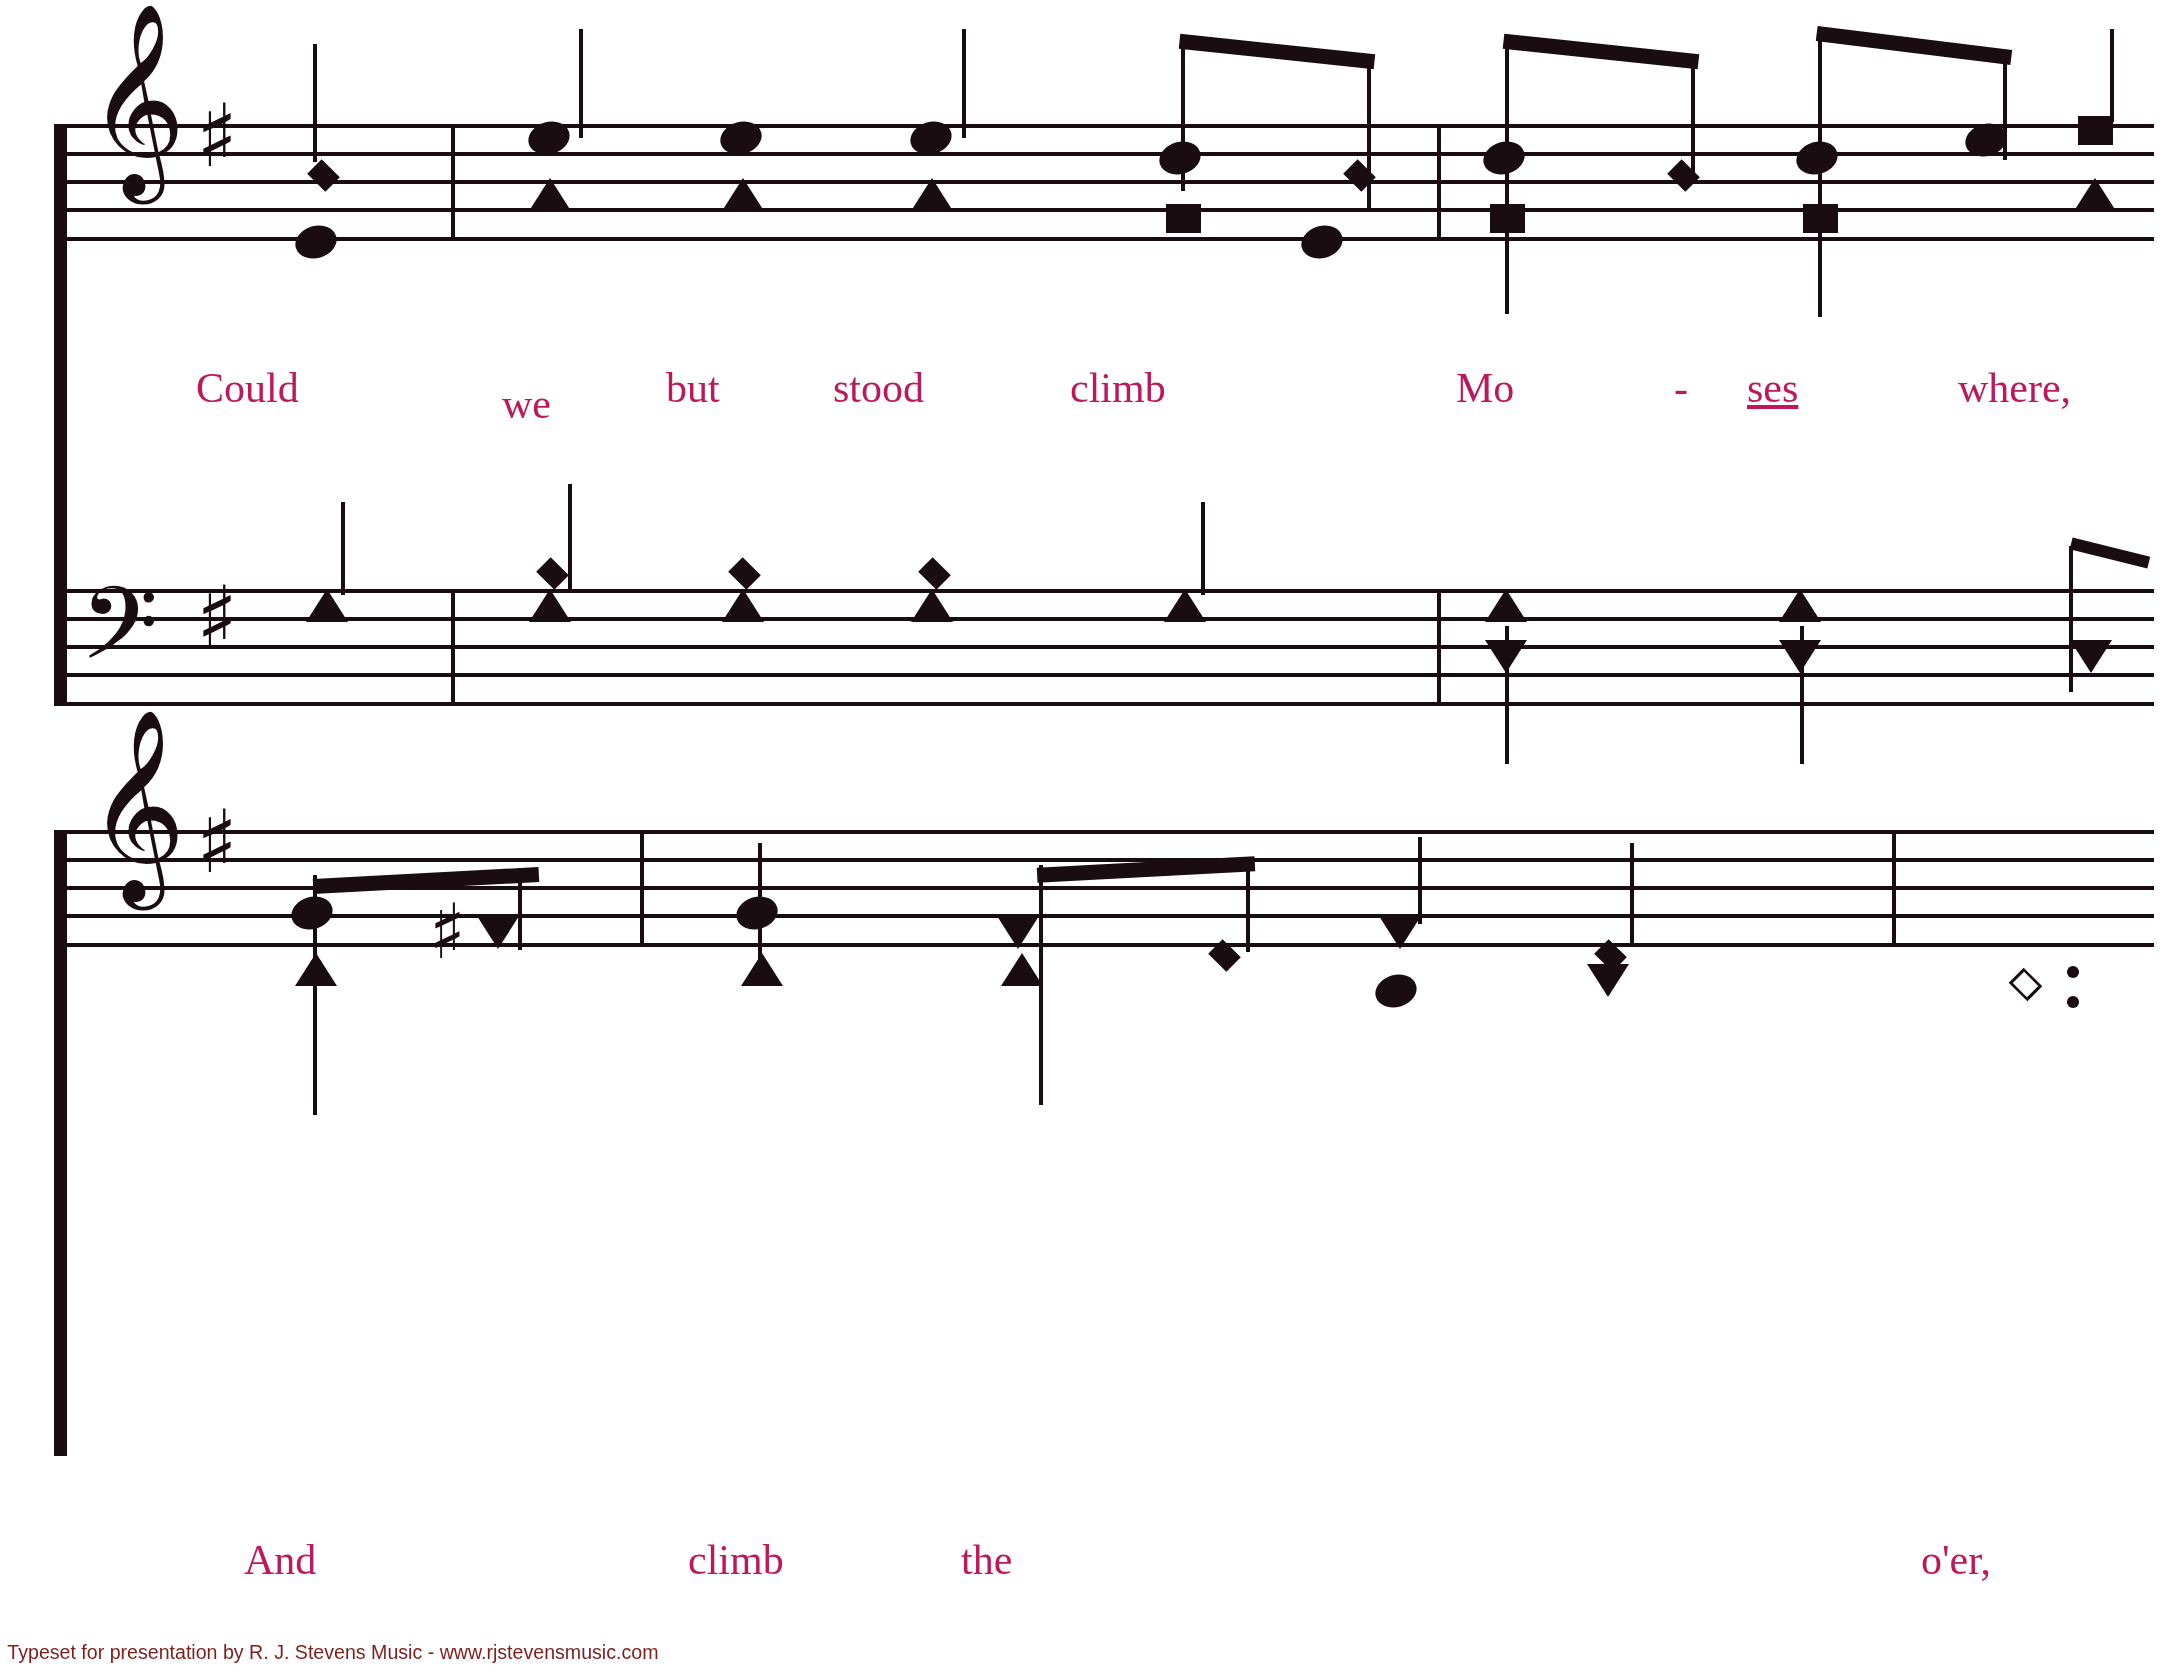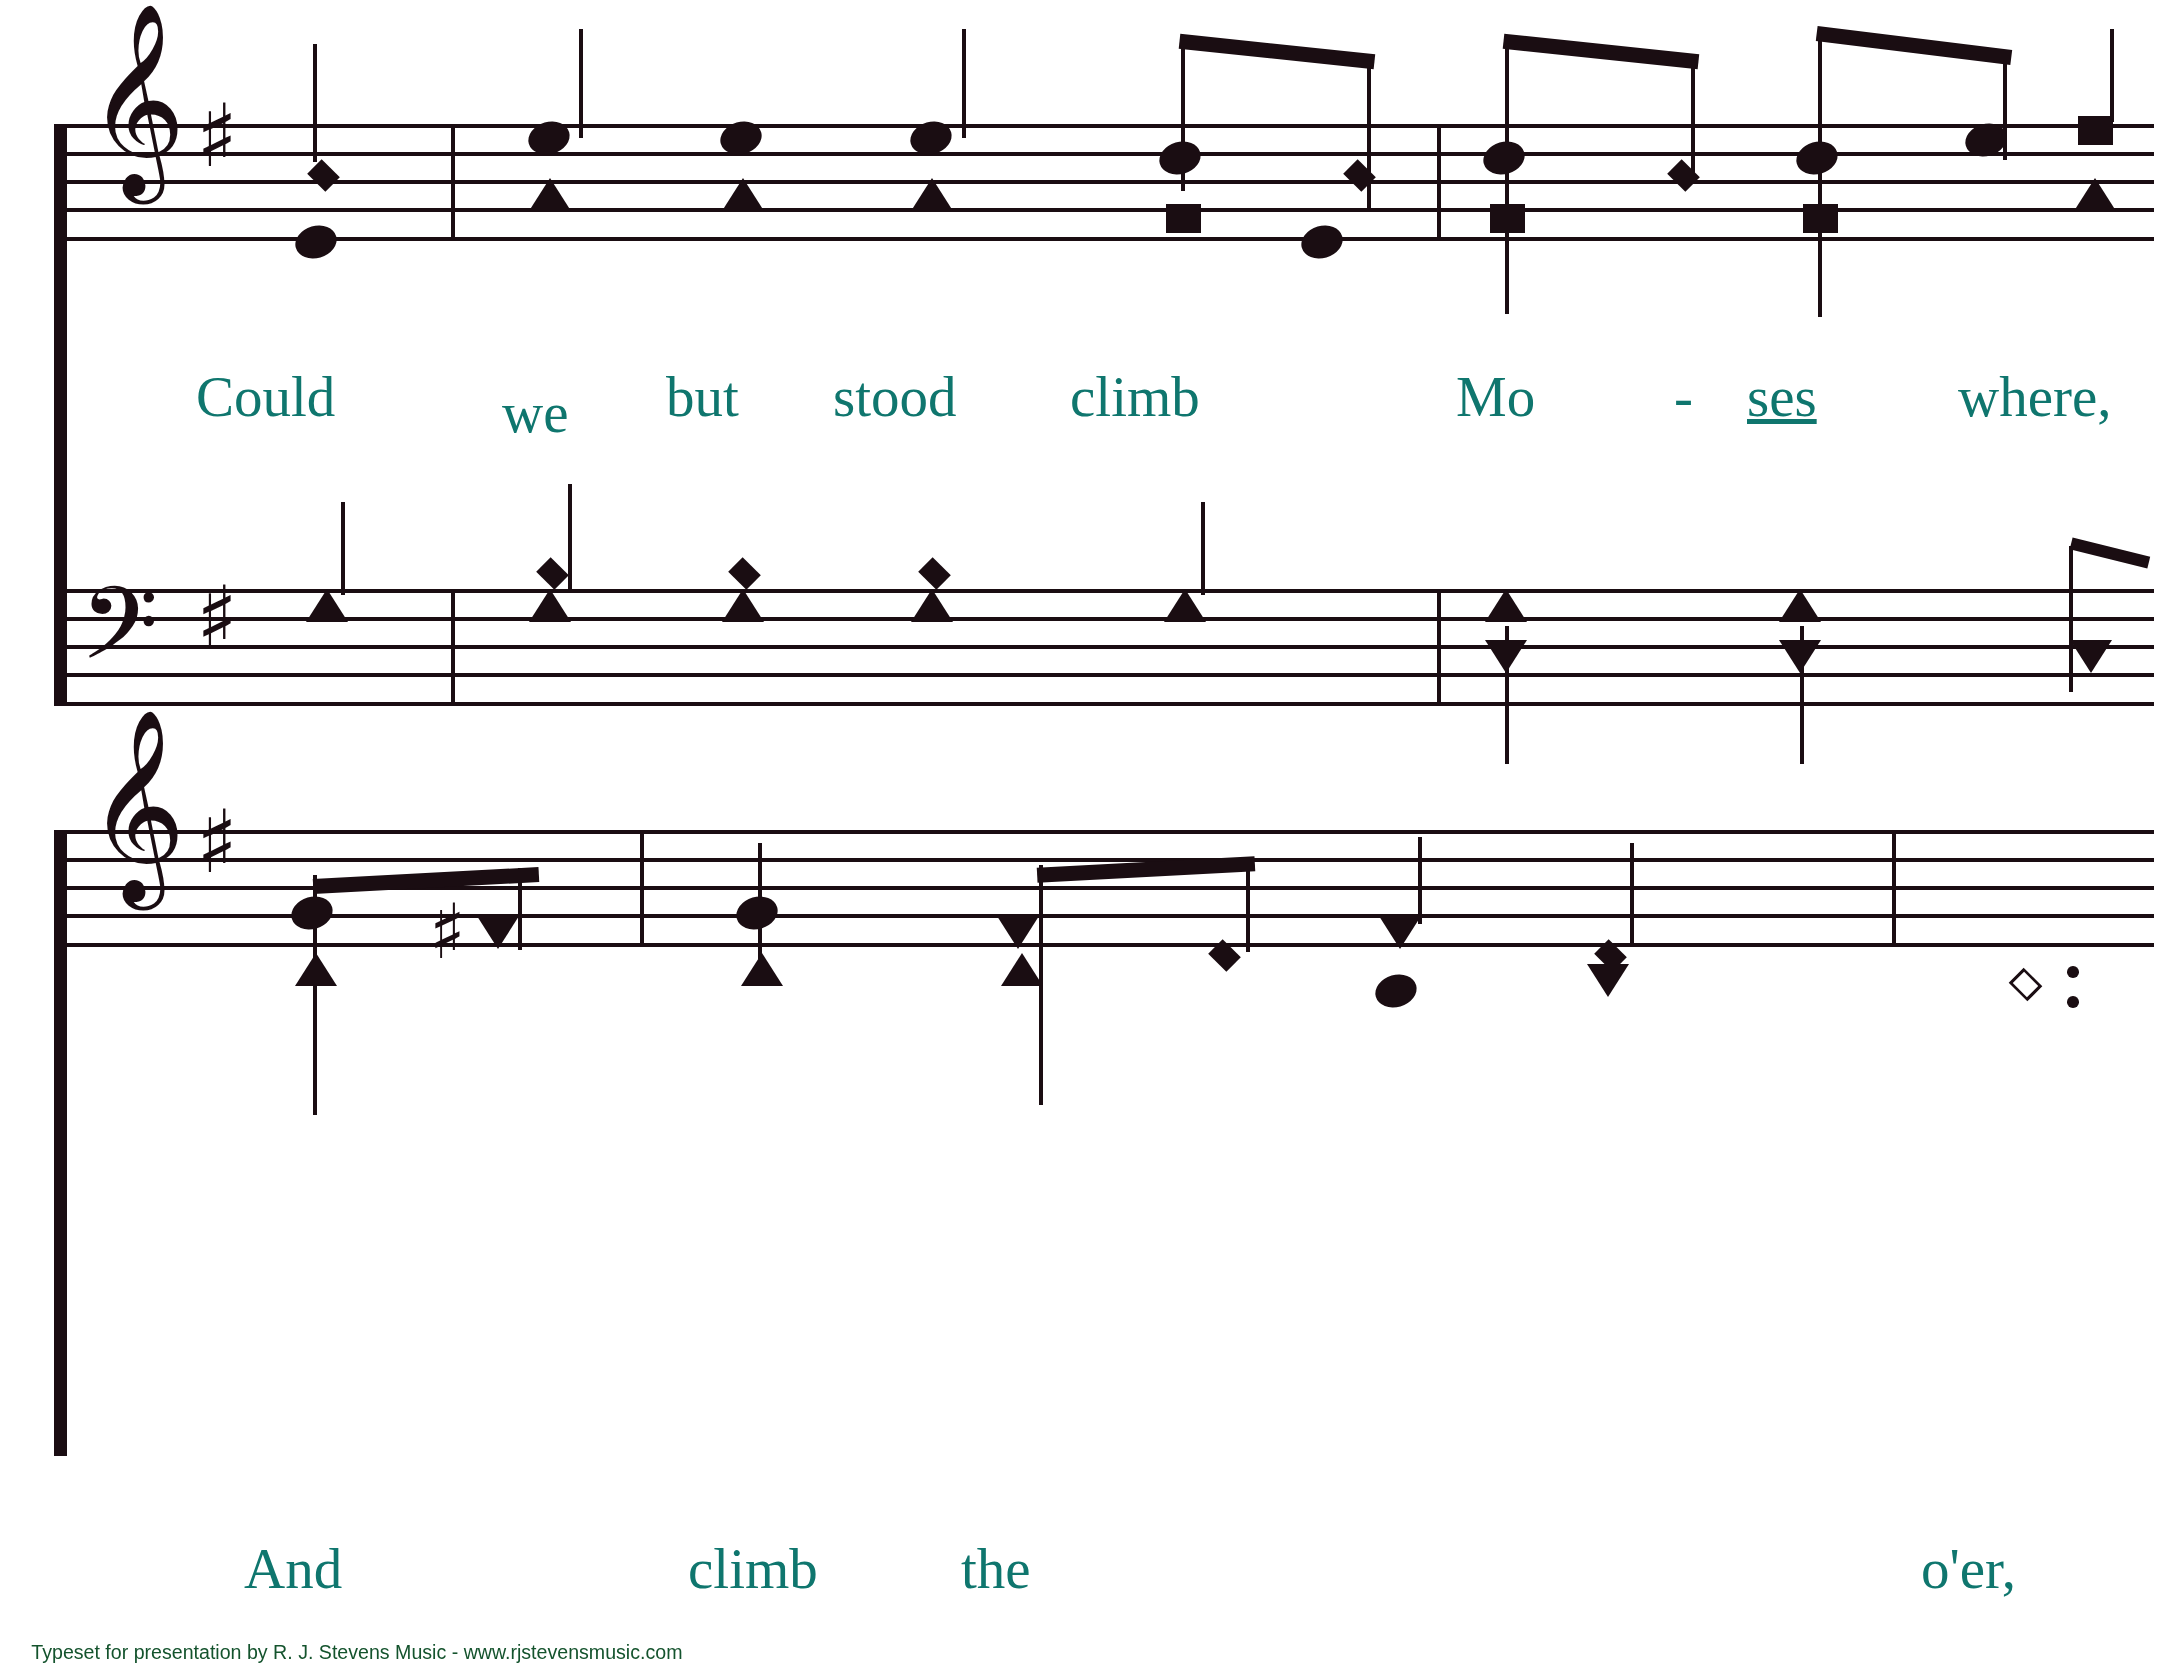--- a/index.html
+++ b/index.html
@@ -151,35 +151,34 @@
     font-family: "DejaVu Sans", sans-serif;
     font-size: 76px;
     line-height: 1;
     color: #1a0d12;
   }
 
   
   .lyric {
     position: absolute;
     font-family: "Liberation Serif", serif;
-    font-size: 57px;
-    color: #0f766e;
+    font-size: 42px;
+    color: #be185d;
     white-space: nowrap;
   }
 
   
   .footer {
     position: absolute;
     left: 7.3px;
     bottom: 10.2px;
     font-family: "Liberation Sans", sans-serif;
     font-size: 19.6px;
-    color: #14532d;
+    color: #7f1d1d;
     white-space: nowrap;
-    margin-left: 24px;
   }
 </style>
 </head>
 <body>
 
 <div class="sheet">
 
   <div class="system" id="system-1">
 
     <div class="staff" style="top:124px;">

